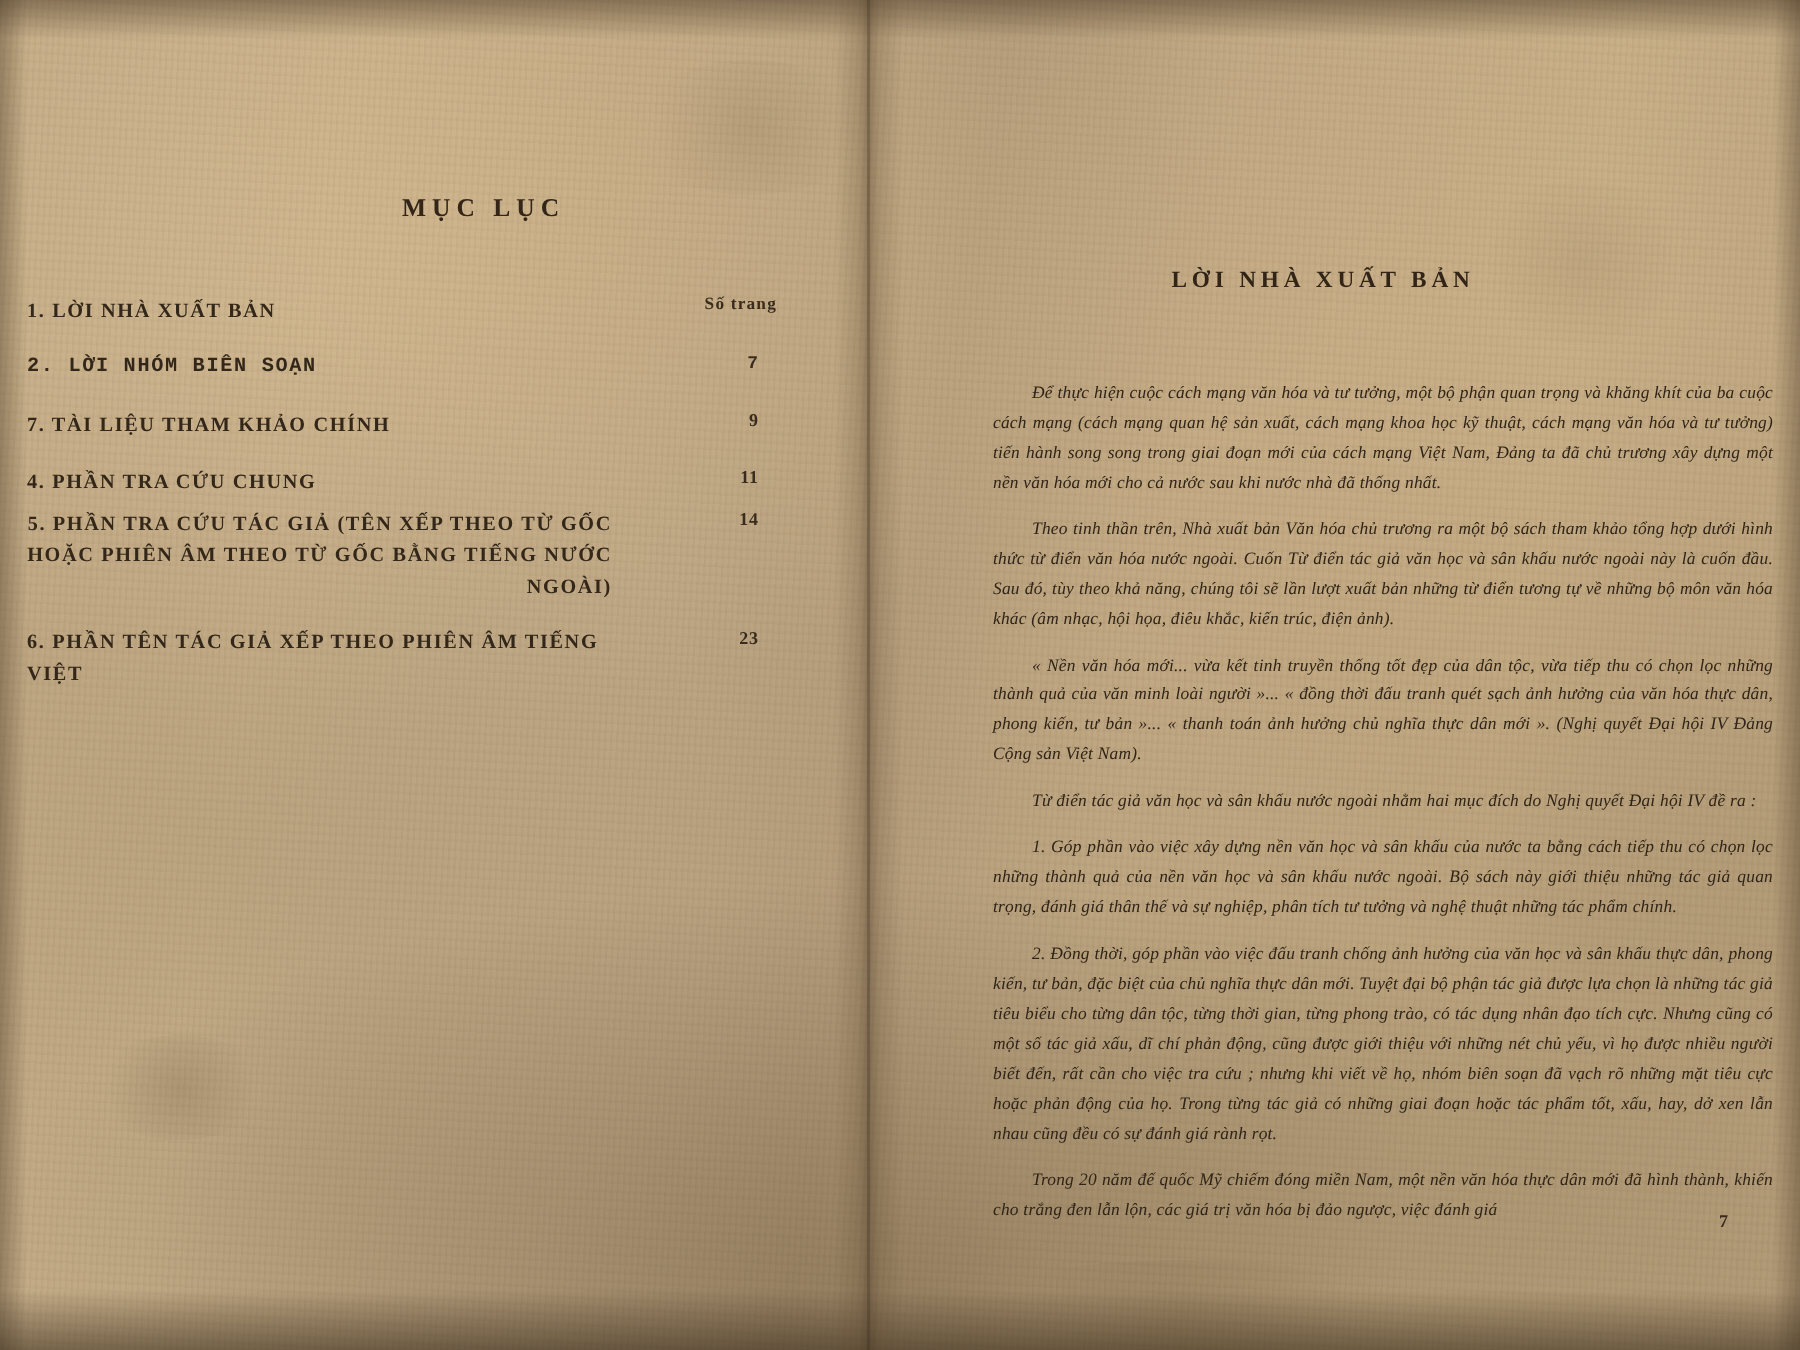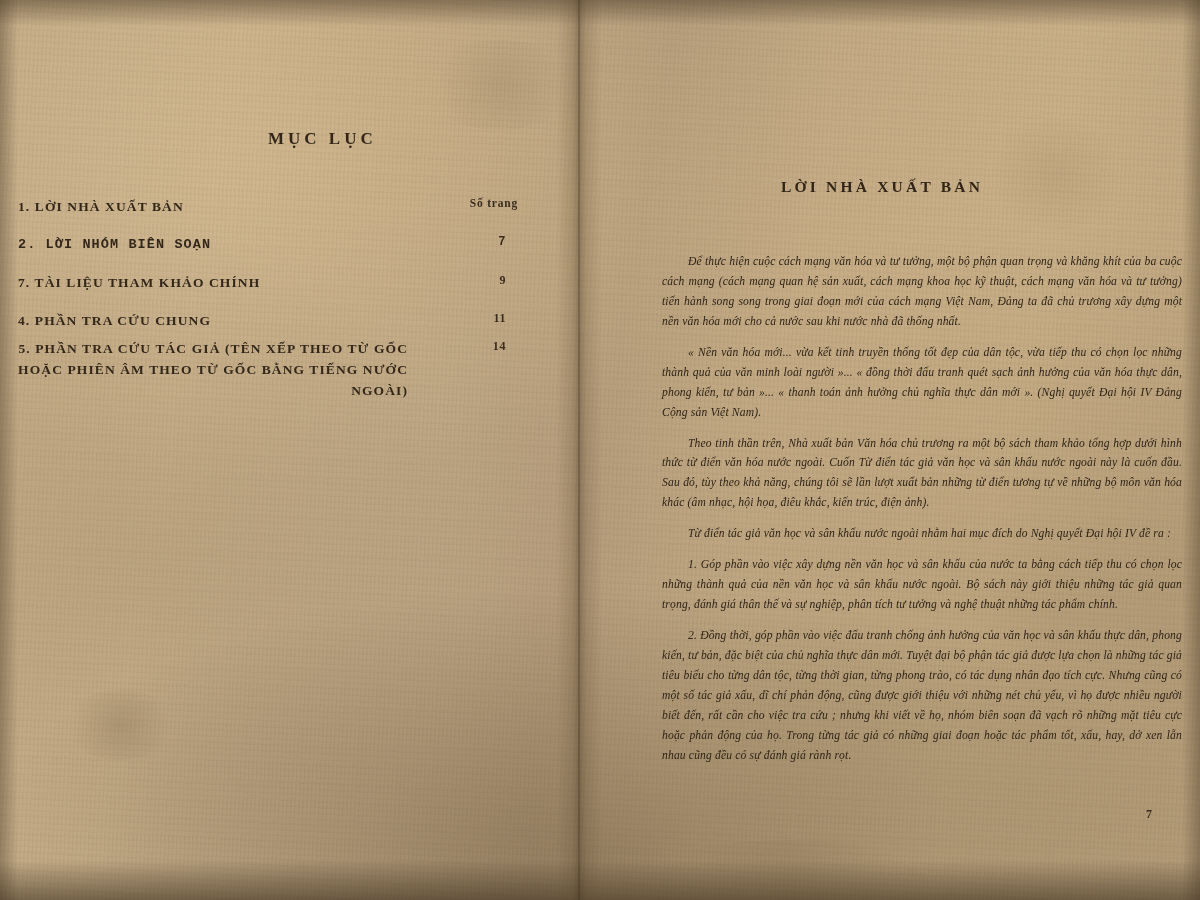--- a/index.html
+++ b/index.html
@@ -216,33 +216,38 @@
       <div class="toc-row r4">
         <span class="toc-label">4. PHẦN TRA CỨU CHUNG</span>
         <span class="toc-page">11</span>
       </div>
 
       <div class="toc-row r5">
         <span class="toc-label">5. PHẦN TRA CỨU TÁC GIẢ (TÊN XẾP THEO TỪ GỐC HOẶC PHIÊN ÂM THEO TỪ GỐC BẰNG TIẾNG NƯỚC NGOÀI)</span>
         <span class="toc-page">14</span>
       </div>
 
+      <div class="toc-row">
+        <span class="toc-label">6. PHẦN TÊN TÁC GIẢ XẾP THEO PHIÊN ÂM TIẾNG VIỆT</span>
+        <span class="toc-page">23</span>
+      </div>
 
     </div>
   </div>
 
   <div class="page-half right-page">
 
     <div class="fw-title">LỜI NHÀ XUẤT BẢN</div>
 
     <div class="fw-body">
       <p class="fw-p">Để thực hiện cuộc cách mạng văn hóa và tư tưởng, một bộ phận quan trọng và khăng khít của ba cuộc cách mạng (cách mạng quan hệ sản xuất, cách mạng khoa học kỹ thuật, cách mạng văn hóa và tư tưởng) tiến hành song song trong giai đoạn mới của cách mạng Việt Nam, Đảng ta đã chủ trương xây dựng một nền văn hóa mới cho cả nước sau khi nước nhà đã thống nhất.</p>
+      <p class="fw-p">Theo tinh thần trên, Nhà xuất bản Văn hóa chủ trương ra một bộ sách tham khảo tổng hợp dưới hình thức từ điển văn hóa nước ngoài. Cuốn Từ điển tác giả văn học và sân khấu nước ngoài này là cuốn đầu. Sau đó, tùy theo khả năng, chúng tôi sẽ lần lượt xuất bản những từ điển tương tự về những bộ môn văn hóa khác (âm nhạc, hội họa, điêu khắc, kiến trúc, điện ảnh).</p>
       <p class="fw-p">« Nền văn hóa mới... vừa kết tinh truyền thống tốt đẹp của dân tộc, vừa tiếp thu có chọn lọc những thành quả của văn minh loài người »... « đồng thời đấu tranh quét sạch ảnh hưởng của văn hóa thực dân, phong kiến, tư bản »... « thanh toán ảnh hưởng chủ nghĩa thực dân mới ». (Nghị quyết Đại hội IV Đảng Cộng sản Việt Nam).</p>
-      <p class="fw-p">Theo tinh thần trên, Nhà xuất bản Văn hóa chủ trương ra một bộ sách tham khảo tổng hợp dưới hình thức từ điển văn hóa nước ngoài. Cuốn Từ điển tác giả văn học và sân khấu nước ngoài này là cuốn đầu. Sau đó, tùy theo khả năng, chúng tôi sẽ lần lượt xuất bản những từ điển tương tự về những bộ môn văn hóa khác (âm nhạc, hội họa, điêu khắc, kiến trúc, điện ảnh).</p>
       <p class="fw-p">Từ điển tác giả văn học và sân khấu nước ngoài nhằm hai mục đích do Nghị quyết Đại hội IV đề ra :</p>
       <p class="fw-p">1. Góp phần vào việc xây dựng nền văn học và sân khấu của nước ta bằng cách tiếp thu có chọn lọc những thành quả của nền văn học và sân khấu nước ngoài. Bộ sách này giới thiệu những tác giả quan trọng, đánh giá thân thế và sự nghiệp, phân tích tư tưởng và nghệ thuật những tác phẩm chính.</p>
       <p class="fw-p">2. Đồng thời, góp phần vào việc đấu tranh chống ảnh hưởng của văn học và sân khấu thực dân, phong kiến, tư bản, đặc biệt của chủ nghĩa thực dân mới. Tuyệt đại bộ phận tác giả được lựa chọn là những tác giả tiêu biểu cho từng dân tộc, từng thời gian, từng phong trào, có tác dụng nhân đạo tích cực. Nhưng cũng có một số tác giả xấu, dĩ chí phản động, cũng được giới thiệu với những nét chủ yếu, vì họ được nhiều người biết đến, rất cần cho việc tra cứu ; nhưng khi viết về họ, nhóm biên soạn đã vạch rõ những mặt tiêu cực hoặc phản động của họ. Trong từng tác giả có những giai đoạn hoặc tác phẩm tốt, xấu, hay, dở xen lẫn nhau cũng đều có sự đánh giá rành rọt.</p>
+      <p class="fw-p">Trong 20 năm đế quốc Mỹ chiếm đóng miền Nam, một nền văn hóa thực dân mới đã hình thành, khiến cho trắng đen lẫn lộn, các giá trị văn hóa bị đảo ngược, việc đánh giá</p>
     </div>
 
     <div class="page-num">7</div>
   </div>
 
 </div>
 
 </body></html>

